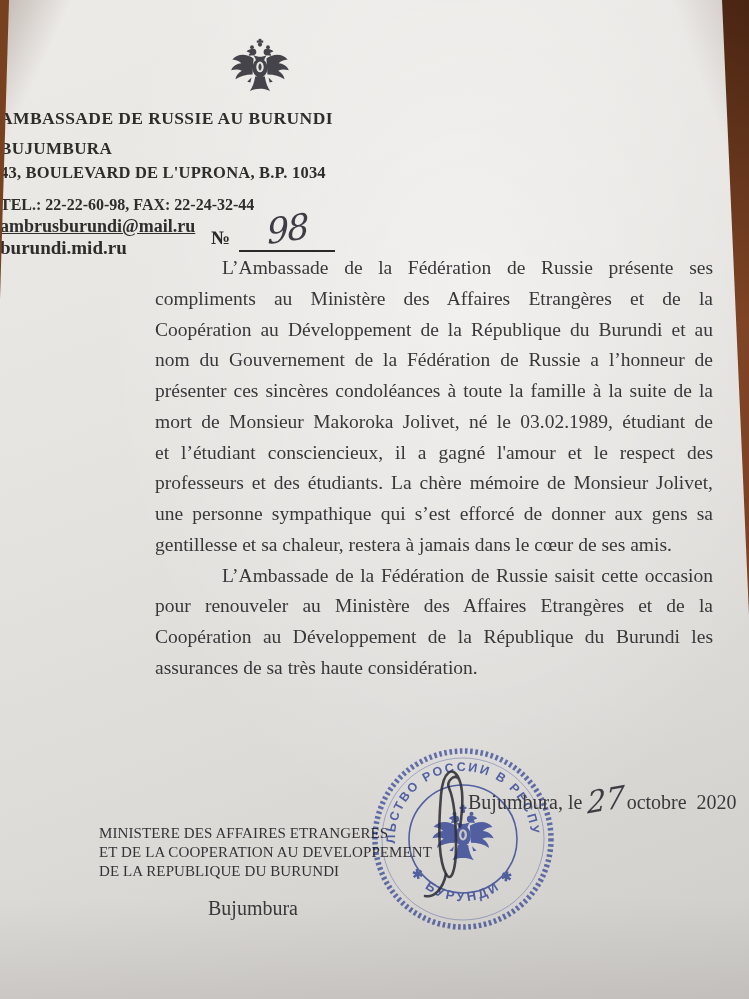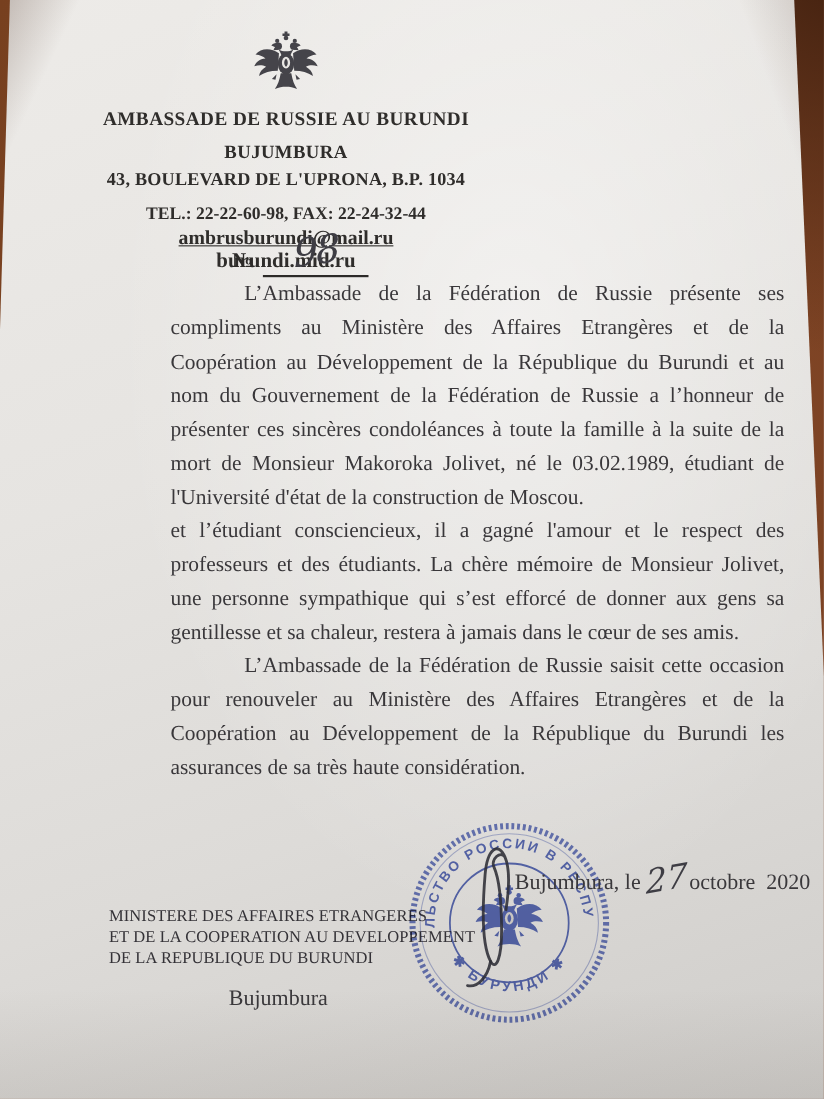--- a/index.html
+++ b/index.html
@@ -17,21 +17,21 @@
       radial-gradient(ellipse at 62% 30%, rgba(255,255,255,.45) 0%, rgba(255,255,255,0) 55%),
       linear-gradient(160deg,#edebe8 0%,#e6e4e1 38%,#dddbd8 68%,#cfcdca 100%);
   }
   .paper::before{ 
     content:"";position:absolute;inset:0;pointer-events:none;
     background:
       linear-gradient(115deg, rgba(60,30,15,.25) 0%, rgba(60,30,15,0) 6%),
       linear-gradient(250deg, rgba(60,30,15,.18) 0%, rgba(60,30,15,0) 7%),
       linear-gradient(0deg, rgba(80,70,60,.10) 0%, rgba(80,70,60,0) 10%);
   }
-  .hdr{position:absolute;left:0;top:28px;width:520px;text-align:center;color:#2f2d2b;}
+  .hdr{position:absolute;left:0;top:38px;width:520px;color:#2f2d2b;}
   .emblem{display:block;margin:0 auto;width:64px;height:60px;color:#45444a;}
   .h-org{font-size:17.5px;font-weight:bold;letter-spacing:.4px;margin-top:10px;}
   .h-city{font-size:17px;font-weight:bold;letter-spacing:.4px;margin-top:10px;}
   .h-addr{font-size:16.5px;font-weight:bold;letter-spacing:.2px;margin-top:4px;}
   .h-tel{font-size:16px;font-weight:bold;margin-top:13px;}
   .h-email{font-size:18px;font-weight:bold;text-decoration:underline;margin-top:2px;}
   .h-web{font-size:19px;font-weight:bold;}
   .ref{position:absolute;left:211px;top:214px;display:flex;align-items:flex-end;color:#2c2a28;}
   .ref-label{font-size:19px;font-weight:bold;padding-bottom:3px;}
   .ref-line{width:96px;border-bottom:2.5px solid #2c2a28;margin-left:9px;text-align:center;height:36px;}
@@ -100,21 +100,20 @@
     </div>
 
     <div class="bodytxt">
       <div class="para">
           <div class="tline tfirst">L’Ambassade de la Fédération de Russie présente ses</div>
           <div class="tline">compliments au Ministère des Affaires Etrangères et de la</div>
           <div class="tline">Coopération au Développement de la République du Burundi et au</div>
           <div class="tline">nom du Gouvernement de la Fédération de Russie a l’honneur de</div>
           <div class="tline">présenter ces sincères condoléances à toute la famille à la suite de la</div>
           <div class="tline">mort de Monsieur Makoroka Jolivet, né le 03.02.1989, étudiant de</div>
-          <div class="tline tlast">l'Université d'état de la construction de Moscou.</div>
         </div>
       <div class="para">
           <div class="tline">et l’étudiant consciencieux, il a gagné l'amour et le respect des</div>
           <div class="tline">professeurs et des étudiants. La chère mémoire de Monsieur Jolivet,</div>
           <div class="tline">une personne sympathique qui s’est efforcé de donner aux gens sa</div>
           <div class="tline tlast">gentillesse et sa chaleur, restera à jamais dans le cœur de ses amis.</div>
         </div>
       <div class="para">
           <div class="tline tfirst">L’Ambassade de la Fédération de Russie saisit cette occasion</div>
           <div class="tline">pour renouveler au Ministère des Affaires Etrangères et de la</div>

